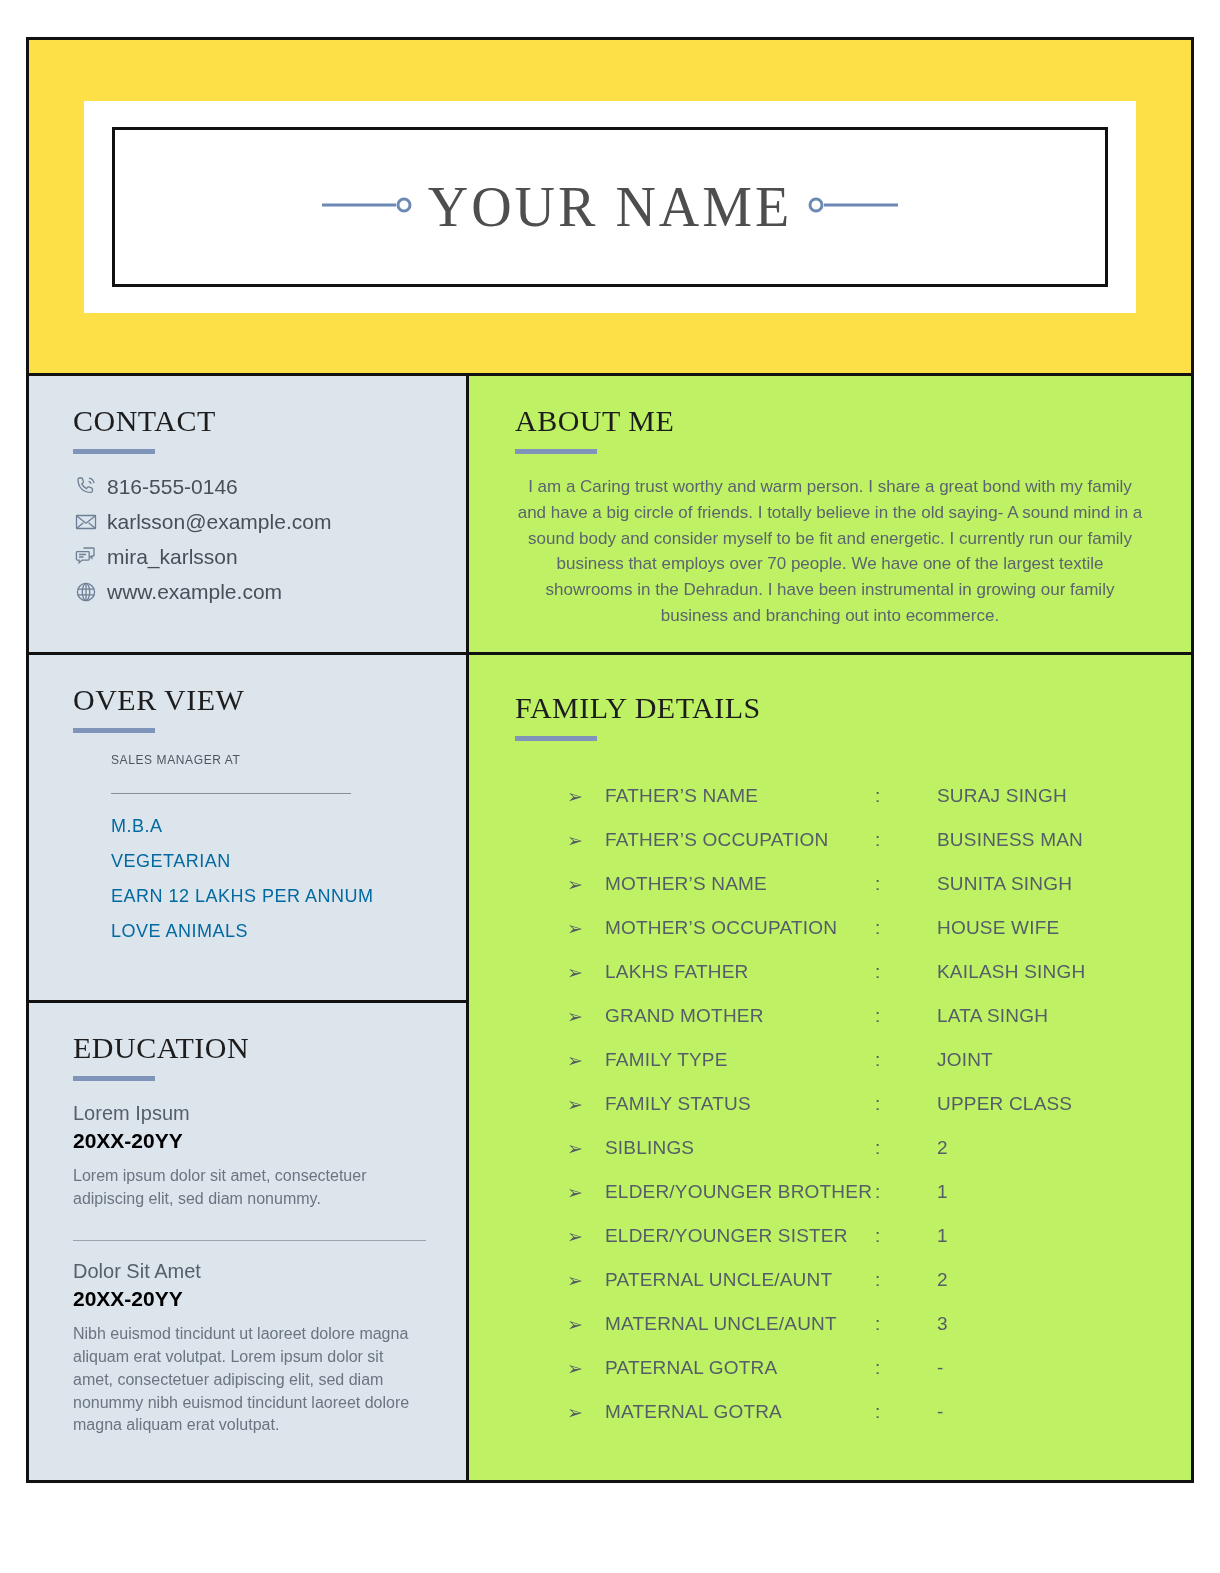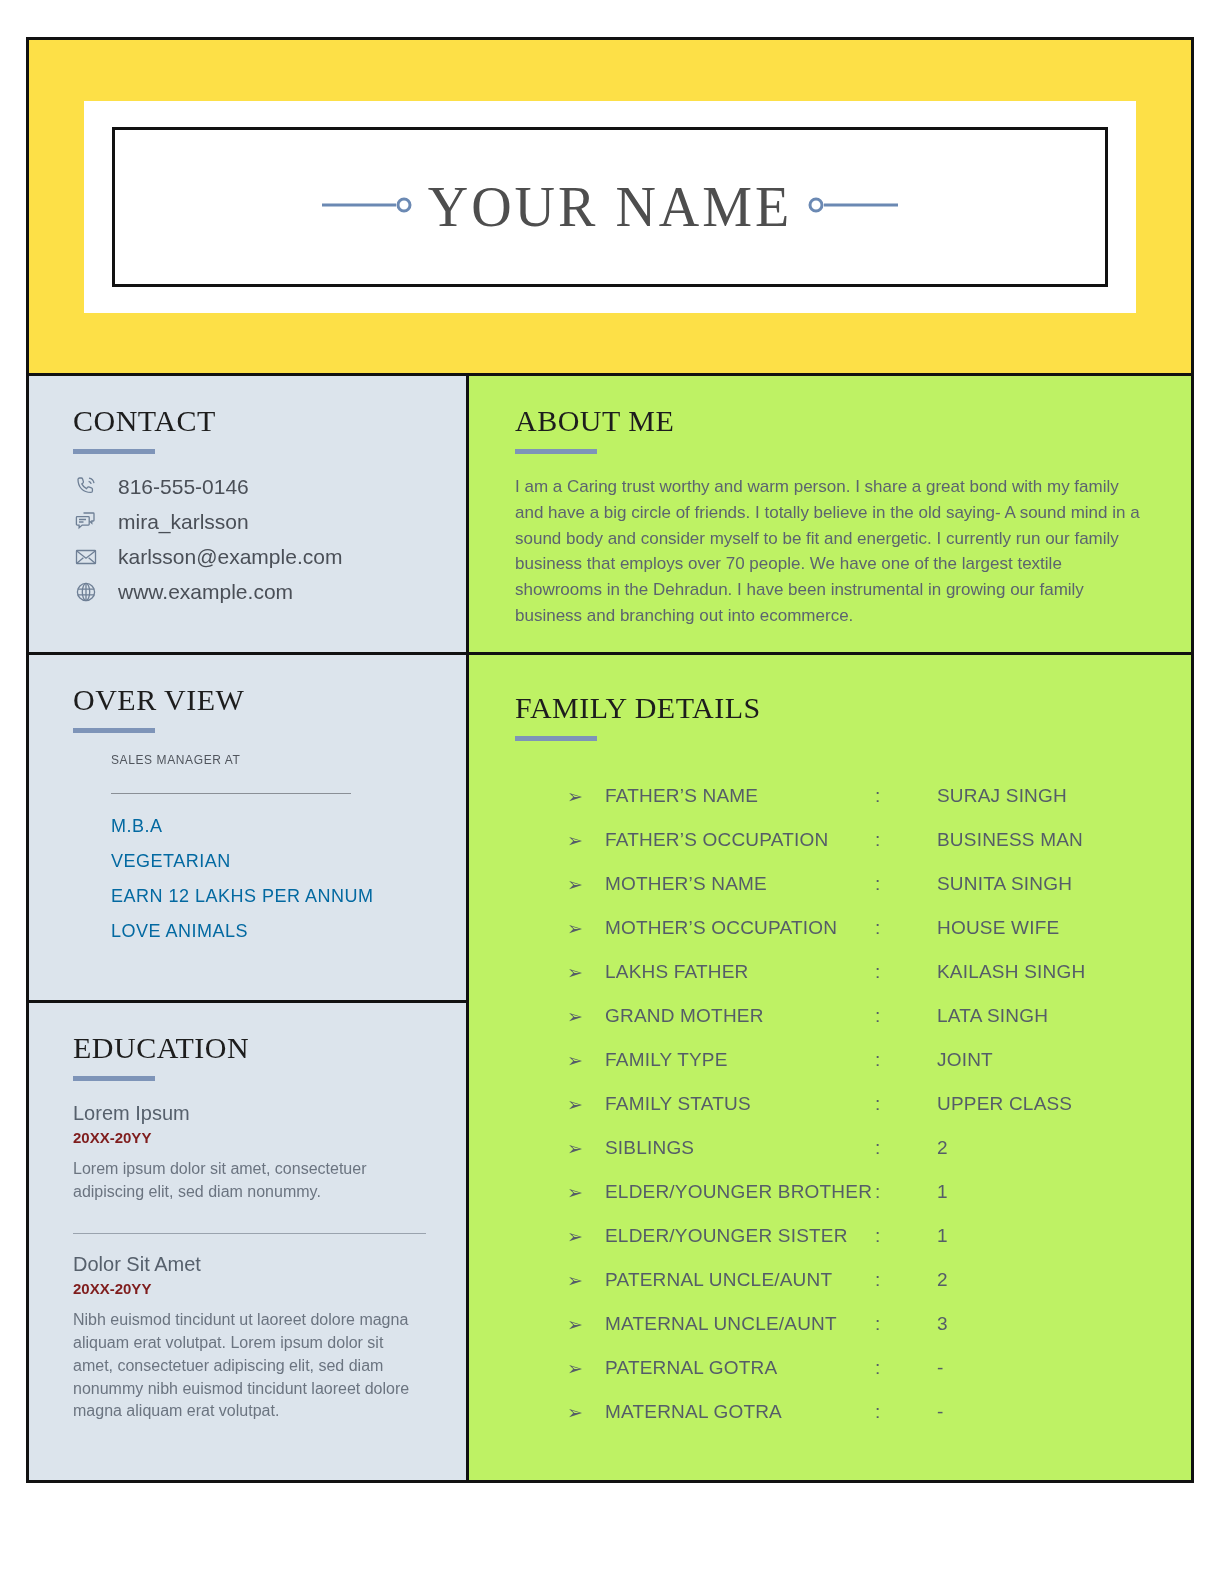--- a/index.html
+++ b/index.html
@@ -125,21 +125,21 @@
     height: 5px;
     background: #7e94b8;
     margin-bottom: 20px;
   }
 
   
   .contact-list { display: flex; flex-direction: column; gap: 9px; }
   .contact-item {
     display: flex;
     align-items: center;
-    gap: 19px;
+    gap: 8px;
   }
   .contact-item .ico {
     width: 26px;
     height: 26px;
     flex: none;
     display: flex;
     align-items: center;
     justify-content: center;
   }
   .contact-item .txt {
@@ -177,23 +177,23 @@
 
   
   .edu-entry { margin-bottom: 6px; }
   .edu-school {
     font-size: 20px;
     color: #56606c;
     margin: 0 0 4px 0;
     line-height: 1.2;
   }
   .edu-dates {
-    font-size: 15px;
+    font-size: 21px;
     font-weight: bold;
-    color: #7f1d1d;
+    color: #000000;
     margin: 0 0 12px 0;
   }
   .edu-desc {
     font-size: 16px;
     color: #6b7480;
     line-height: 1.42;
     margin: 0;
   }
   .edu-rule {
     height: 1px;
@@ -211,20 +211,21 @@
     flex: 1 1 auto;
     border-top: 3px solid #111111;
     padding-top: 30px;
   }
   .about-text {
     font-size: 17px;
     color: #5c646f;
     line-height: 1.52;
     margin: 0;
     max-width: 640px;
+    text-align: center;
   }
 
   .fam-title { margin-top: 6px; }
   .fam-table {
     margin: 44px 0 0 52px;
     border-collapse: collapse;
   }
   .fam-table td {
     padding: 0 0 21px 0;
     font-size: 19px;
@@ -285,37 +286,37 @@
                 <path d="M15 3.2c2.6.4 4.6 2.4 5 5"></path>
                 <path d="M14.6 6.3c1.3.3 2.3 1.3 2.6 2.6"></path>
               </svg>
             </span>
             <span class="txt">816-555-0146</span>
           </div>
 
           <div class="contact-item">
             <span class="ico">
               <svg width="24" height="24" viewBox="0 0 24 24" fill="none" stroke="#6e7f95" stroke-width="1.3">
+                <rect x="2.5" y="5.5" width="19" height="13" rx="0.6"></rect>
+                <path d="M2.5 5.8l9.5 7.4 9.5-7.4"></path>
+                <path d="M2.8 18.3l6.6-5.6M21.2 18.3l-6.6-5.6"></path>
+              </svg>
+            </span>
+            <span class="txt">karlsson@example.com</span>
+          </div>
+
+          <div class="contact-item">
+            <span class="ico">
+              <svg width="24" height="24" viewBox="0 0 24 24" fill="none" stroke="#6e7f95" stroke-width="1.3">
                 <path d="M9.5 3h9.7c.4 0 .8.4.8.8v6.4c0 .4-.4.8-.8.8h-1.4v2.2l-2.3-2.2"></path>
                 <path d="M3.2 6.6h11.2c.4 0 .8.4.8.8v6.9c0 .4-.4.8-.8.8H8.2l-3.1 2.7v-2.7H3.2c-.4 0-.8-.4-.8-.8V7.4c0-.4.4-.8.8-.8z"></path>
                 <path d="M5 9.5h7M5 12h4.5"></path>
               </svg>
             </span>
             <span class="txt">mira_karlsson</span>
-          </div>
-
-          <div class="contact-item">
-            <span class="ico">
-              <svg width="24" height="24" viewBox="0 0 24 24" fill="none" stroke="#6e7f95" stroke-width="1.3">
-                <rect x="2.5" y="5.5" width="19" height="13" rx="0.6"></rect>
-                <path d="M2.5 5.8l9.5 7.4 9.5-7.4"></path>
-                <path d="M2.8 18.3l6.6-5.6M21.2 18.3l-6.6-5.6"></path>
-              </svg>
-            </span>
-            <span class="txt">karlsson@example.com</span>
           </div>
 
           <div class="contact-item">
             <span class="ico">
               <svg width="24" height="24" viewBox="0 0 24 24" fill="none" stroke="#6e7f95" stroke-width="1.3">
                 <circle cx="12" cy="12" r="8.6"></circle>
                 <ellipse cx="12" cy="12" rx="3.7" ry="8.6"></ellipse>
                 <path d="M3.6 9.2h16.8M3.6 14.8h16.8M12 3.4v17.2"></path>
               </svg>
             </span>

